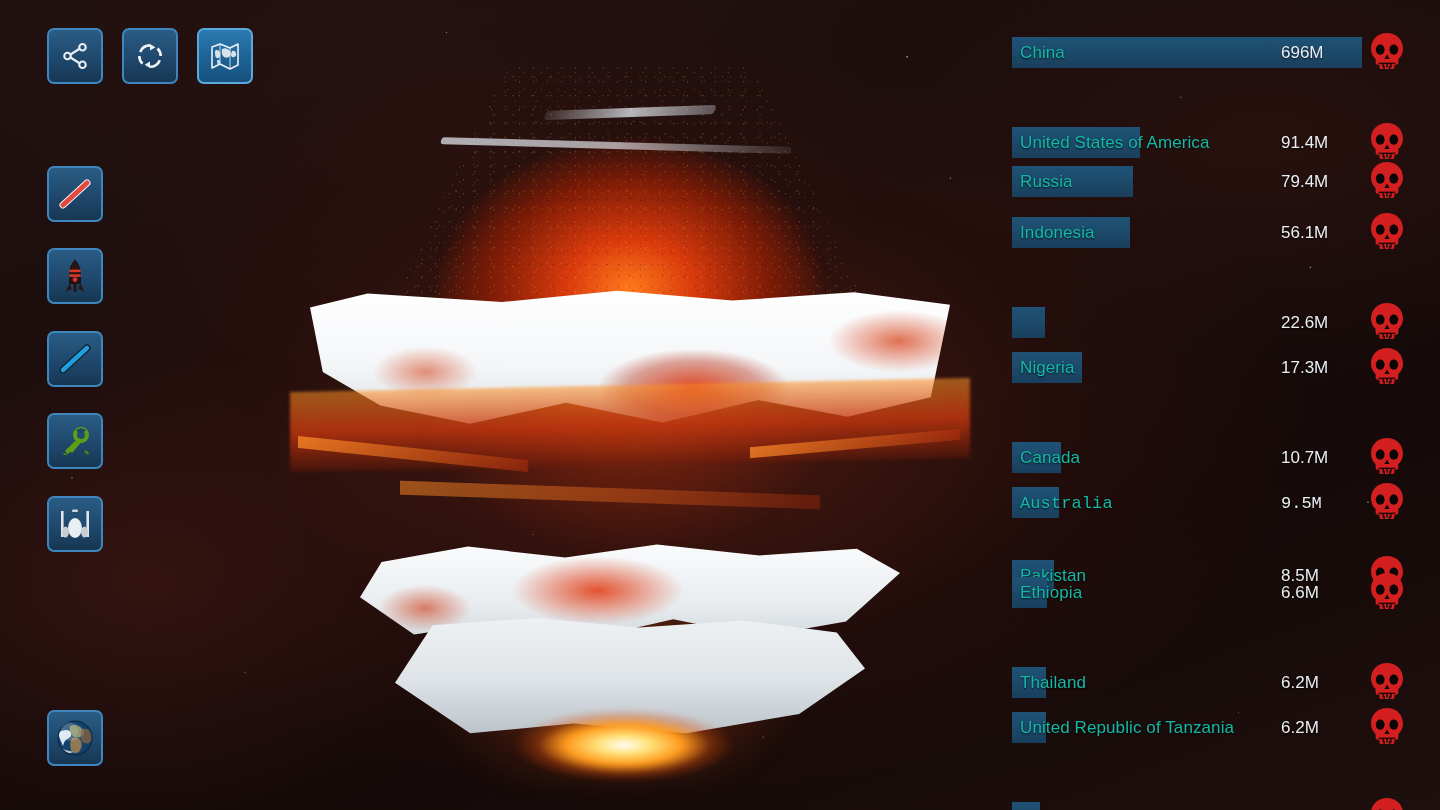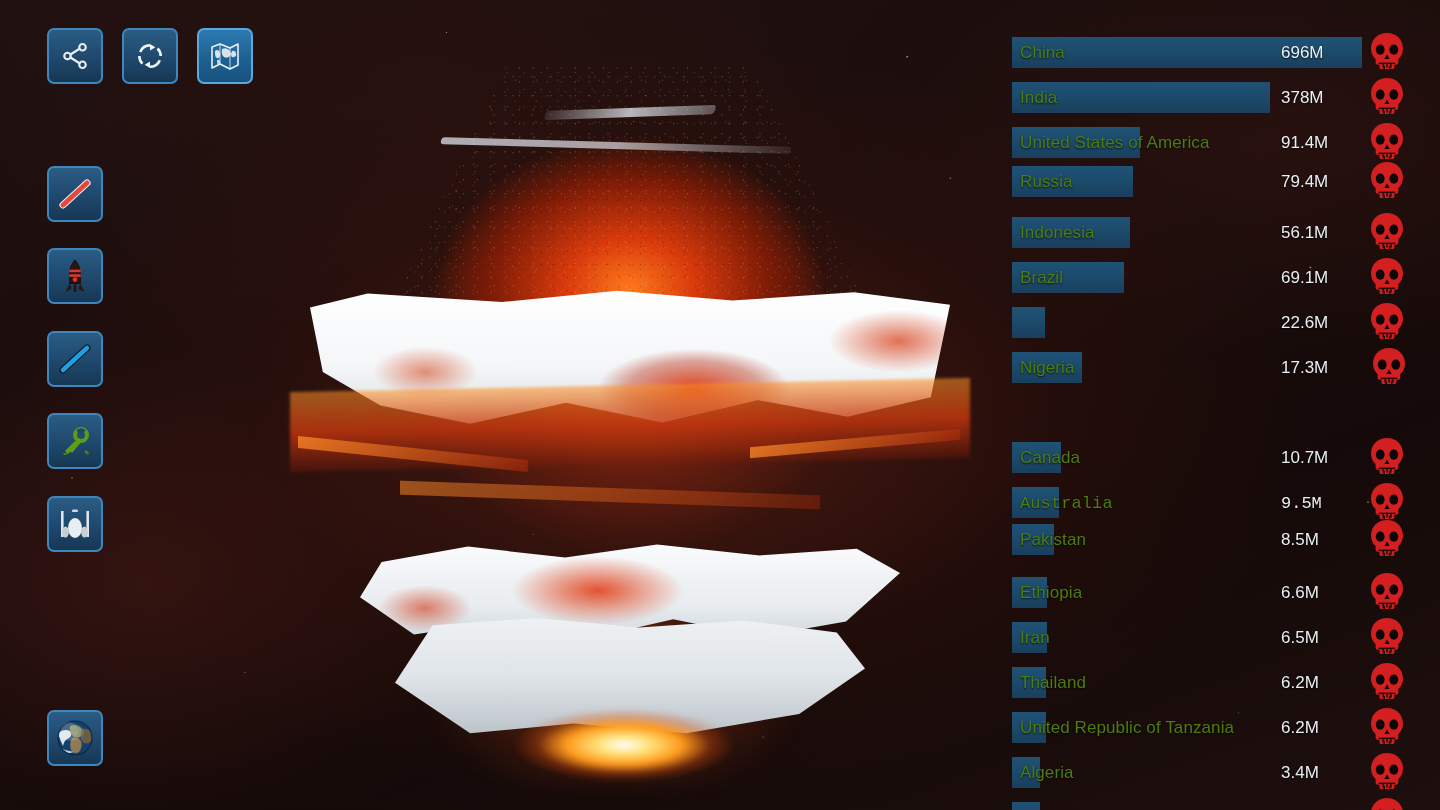--- a/index.html
+++ b/index.html
@@ -225,21 +225,21 @@
     position: absolute;
     left: 12px; top: 7px;
     height: 31px;
     background: linear-gradient(180deg, #1f5275 0%, #1c4a6b 50%, #193f5c 100%);
   }
   .cname {
     position: absolute;
     left: 20px; top: 50%;
     transform: translateY(-50%);
     font-size: 17px;
-    color: #4d7c0f;
+    color: #14b8a6;
     white-space: nowrap;
     letter-spacing: .1px;
     text-shadow: 0 1px 2px rgba(0,0,0,.75);
   }
   .cname.two-line {
     white-space: normal;
     width: 230px;
     line-height: 20px;
   }
   .cval {
@@ -420,36 +420,20 @@
       <path d="M22 3 C12.5 3 6 9.8 6 18.6 c0 4.6 1.8 8 4.6 10.4 l0 3.4 c0 1.3 1 2.3 2.3 2.3 l1.6 0 l0 2.6 c0 1 .8 1.8 1.8 1.8 l2.1 0 l0 -3.3 l1.6 0 l0 3.3 l3.9 0 l0 -3.3 l1.6 0 l0 3.3 l2.1 0 c1 0 1.8 -.8 1.8 -1.8 l0 -2.6 l1.6 0 c1.3 0 2.3 -1 2.3 -2.3 l0 -3.4 C36.2 26.6 38 23.2 38 18.6 C38 9.8 31.5 3 22 3 Z" fill="#d31f1f"></path>
       <ellipse cx="15.2" cy="19.6" rx="4.4" ry="5.1" fill="#0c0606"></ellipse>
       <ellipse cx="28.8" cy="19.6" rx="4.4" ry="5.1" fill="#0c0606"></ellipse>
       <path d="M22 24.5 l-2.6 4.6 l5.2 0 Z" fill="#0c0606"></path>
       <rect x="13.6" y="32.6" width="16.8" height="1.5" fill="#0c0606" opacity=".85"></rect>
       <rect x="17.4" y="33.4" width="1.5" height="4.2" fill="#0c0606" opacity=".85"></rect>
       <rect x="21.3" y="33.4" width="1.5" height="4.2" fill="#0c0606" opacity=".85"></rect>
       <rect x="25.2" y="33.4" width="1.5" height="4.2" fill="#0c0606" opacity=".85"></rect>
     </svg></div>
       </div>
-      <div class="row" style="top: 75px;">
-        <div class="bar" style="width: 258px;"></div>
-        <div class="cname">India</div>
-        <div class="cval">378M</div>
-        <div class="skull-wrap">
-    <svg width="44" height="44" viewBox="0 0 44 44">
-      <path d="M22 3 C12.5 3 6 9.8 6 18.6 c0 4.6 1.8 8 4.6 10.4 l0 3.4 c0 1.3 1 2.3 2.3 2.3 l1.6 0 l0 2.6 c0 1 .8 1.8 1.8 1.8 l2.1 0 l0 -3.3 l1.6 0 l0 3.3 l3.9 0 l0 -3.3 l1.6 0 l0 3.3 l2.1 0 c1 0 1.8 -.8 1.8 -1.8 l0 -2.6 l1.6 0 c1.3 0 2.3 -1 2.3 -2.3 l0 -3.4 C36.2 26.6 38 23.2 38 18.6 C38 9.8 31.5 3 22 3 Z" fill="#d31f1f"></path>
-      <ellipse cx="15.2" cy="19.6" rx="4.4" ry="5.1" fill="#0c0606"></ellipse>
-      <ellipse cx="28.8" cy="19.6" rx="4.4" ry="5.1" fill="#0c0606"></ellipse>
-      <path d="M22 24.5 l-2.6 4.6 l5.2 0 Z" fill="#0c0606"></path>
-      <rect x="13.6" y="32.6" width="16.8" height="1.5" fill="#0c0606" opacity=".85"></rect>
-      <rect x="17.4" y="33.4" width="1.5" height="4.2" fill="#0c0606" opacity=".85"></rect>
-      <rect x="21.3" y="33.4" width="1.5" height="4.2" fill="#0c0606" opacity=".85"></rect>
-      <rect x="25.2" y="33.4" width="1.5" height="4.2" fill="#0c0606" opacity=".85"></rect>
-    </svg></div>
-      </div>
       <div class="row" style="top: 120px;">
         <div class="bar" style="width: 128px;"></div>
         <div class="cname">United States of America</div>
         <div class="cval">91.4M</div>
         <div class="skull-wrap">
     <svg width="44" height="44" viewBox="0 0 44 44">
       <path d="M22 3 C12.5 3 6 9.8 6 18.6 c0 4.6 1.8 8 4.6 10.4 l0 3.4 c0 1.3 1 2.3 2.3 2.3 l1.6 0 l0 2.6 c0 1 .8 1.8 1.8 1.8 l2.1 0 l0 -3.3 l1.6 0 l0 3.3 l3.9 0 l0 -3.3 l1.6 0 l0 3.3 l2.1 0 c1 0 1.8 -.8 1.8 -1.8 l0 -2.6 l1.6 0 c1.3 0 2.3 -1 2.3 -2.3 l0 -3.4 C36.2 26.6 38 23.2 38 18.6 C38 9.8 31.5 3 22 3 Z" fill="#d31f1f"></path>
       <ellipse cx="15.2" cy="19.6" rx="4.4" ry="5.1" fill="#0c0606"></ellipse>
       <ellipse cx="28.8" cy="19.6" rx="4.4" ry="5.1" fill="#0c0606"></ellipse>
       <path d="M22 24.5 l-2.6 4.6 l5.2 0 Z" fill="#0c0606"></path>
@@ -484,52 +468,36 @@
       <path d="M22 3 C12.5 3 6 9.8 6 18.6 c0 4.6 1.8 8 4.6 10.4 l0 3.4 c0 1.3 1 2.3 2.3 2.3 l1.6 0 l0 2.6 c0 1 .8 1.8 1.8 1.8 l2.1 0 l0 -3.3 l1.6 0 l0 3.3 l3.9 0 l0 -3.3 l1.6 0 l0 3.3 l2.1 0 c1 0 1.8 -.8 1.8 -1.8 l0 -2.6 l1.6 0 c1.3 0 2.3 -1 2.3 -2.3 l0 -3.4 C36.2 26.6 38 23.2 38 18.6 C38 9.8 31.5 3 22 3 Z" fill="#d31f1f"></path>
       <ellipse cx="15.2" cy="19.6" rx="4.4" ry="5.1" fill="#0c0606"></ellipse>
       <ellipse cx="28.8" cy="19.6" rx="4.4" ry="5.1" fill="#0c0606"></ellipse>
       <path d="M22 24.5 l-2.6 4.6 l5.2 0 Z" fill="#0c0606"></path>
       <rect x="13.6" y="32.6" width="16.8" height="1.5" fill="#0c0606" opacity=".85"></rect>
       <rect x="17.4" y="33.4" width="1.5" height="4.2" fill="#0c0606" opacity=".85"></rect>
       <rect x="21.3" y="33.4" width="1.5" height="4.2" fill="#0c0606" opacity=".85"></rect>
       <rect x="25.2" y="33.4" width="1.5" height="4.2" fill="#0c0606" opacity=".85"></rect>
     </svg></div>
       </div>
-      <div class="row" style="top: 255px;">
-        <div class="bar" style="width: 112px;"></div>
-        <div class="cname">Brazil</div>
-        <div class="cval">69.1M</div>
-        <div class="skull-wrap">
-    <svg width="44" height="44" viewBox="0 0 44 44">
-      <path d="M22 3 C12.5 3 6 9.8 6 18.6 c0 4.6 1.8 8 4.6 10.4 l0 3.4 c0 1.3 1 2.3 2.3 2.3 l1.6 0 l0 2.6 c0 1 .8 1.8 1.8 1.8 l2.1 0 l0 -3.3 l1.6 0 l0 3.3 l3.9 0 l0 -3.3 l1.6 0 l0 3.3 l2.1 0 c1 0 1.8 -.8 1.8 -1.8 l0 -2.6 l1.6 0 c1.3 0 2.3 -1 2.3 -2.3 l0 -3.4 C36.2 26.6 38 23.2 38 18.6 C38 9.8 31.5 3 22 3 Z" fill="#d31f1f"></path>
-      <ellipse cx="15.2" cy="19.6" rx="4.4" ry="5.1" fill="#0c0606"></ellipse>
-      <ellipse cx="28.8" cy="19.6" rx="4.4" ry="5.1" fill="#0c0606"></ellipse>
-      <path d="M22 24.5 l-2.6 4.6 l5.2 0 Z" fill="#0c0606"></path>
-      <rect x="13.6" y="32.6" width="16.8" height="1.5" fill="#0c0606" opacity=".85"></rect>
-      <rect x="17.4" y="33.4" width="1.5" height="4.2" fill="#0c0606" opacity=".85"></rect>
-      <rect x="21.3" y="33.4" width="1.5" height="4.2" fill="#0c0606" opacity=".85"></rect>
-      <rect x="25.2" y="33.4" width="1.5" height="4.2" fill="#0c0606" opacity=".85"></rect>
-    </svg></div>
-      </div>
       <div class="row" style="top: 300px;">
         <div class="bar" style="width: 33px;"></div>
         <div class="cval">22.6M</div>
         <div class="skull-wrap">
     <svg width="44" height="44" viewBox="0 0 44 44">
       <path d="M22 3 C12.5 3 6 9.8 6 18.6 c0 4.6 1.8 8 4.6 10.4 l0 3.4 c0 1.3 1 2.3 2.3 2.3 l1.6 0 l0 2.6 c0 1 .8 1.8 1.8 1.8 l2.1 0 l0 -3.3 l1.6 0 l0 3.3 l3.9 0 l0 -3.3 l1.6 0 l0 3.3 l2.1 0 c1 0 1.8 -.8 1.8 -1.8 l0 -2.6 l1.6 0 c1.3 0 2.3 -1 2.3 -2.3 l0 -3.4 C36.2 26.6 38 23.2 38 18.6 C38 9.8 31.5 3 22 3 Z" fill="#d31f1f"></path>
       <ellipse cx="15.2" cy="19.6" rx="4.4" ry="5.1" fill="#0c0606"></ellipse>
       <ellipse cx="28.8" cy="19.6" rx="4.4" ry="5.1" fill="#0c0606"></ellipse>
       <path d="M22 24.5 l-2.6 4.6 l5.2 0 Z" fill="#0c0606"></path>
       <rect x="13.6" y="32.6" width="16.8" height="1.5" fill="#0c0606" opacity=".85"></rect>
       <rect x="17.4" y="33.4" width="1.5" height="4.2" fill="#0c0606" opacity=".85"></rect>
       <rect x="21.3" y="33.4" width="1.5" height="4.2" fill="#0c0606" opacity=".85"></rect>
       <rect x="25.2" y="33.4" width="1.5" height="4.2" fill="#0c0606" opacity=".85"></rect>
     </svg></div>
       </div>
-      <div class="row" style="top: 345px; text-align: right;">
+      <div class="row" style="top: 345px;">
         <div class="bar" style="width: 70px;"></div>
         <div class="cname">Nigeria</div>
         <div class="cval">17.3M</div>
         <div class="skull-wrap">
     <svg width="44" height="44" viewBox="0 0 44 44">
       <path d="M22 3 C12.5 3 6 9.8 6 18.6 c0 4.6 1.8 8 4.6 10.4 l0 3.4 c0 1.3 1 2.3 2.3 2.3 l1.6 0 l0 2.6 c0 1 .8 1.8 1.8 1.8 l2.1 0 l0 -3.3 l1.6 0 l0 3.3 l3.9 0 l0 -3.3 l1.6 0 l0 3.3 l2.1 0 c1 0 1.8 -.8 1.8 -1.8 l0 -2.6 l1.6 0 c1.3 0 2.3 -1 2.3 -2.3 l0 -3.4 C36.2 26.6 38 23.2 38 18.6 C38 9.8 31.5 3 22 3 Z" fill="#d31f1f"></path>
       <ellipse cx="15.2" cy="19.6" rx="4.4" ry="5.1" fill="#0c0606"></ellipse>
       <ellipse cx="28.8" cy="19.6" rx="4.4" ry="5.1" fill="#0c0606"></ellipse>
       <path d="M22 24.5 l-2.6 4.6 l5.2 0 Z" fill="#0c0606"></path>
       <rect x="13.6" y="32.6" width="16.8" height="1.5" fill="#0c0606" opacity=".85"></rect>
@@ -563,21 +531,21 @@
       <path d="M22 3 C12.5 3 6 9.8 6 18.6 c0 4.6 1.8 8 4.6 10.4 l0 3.4 c0 1.3 1 2.3 2.3 2.3 l1.6 0 l0 2.6 c0 1 .8 1.8 1.8 1.8 l2.1 0 l0 -3.3 l1.6 0 l0 3.3 l3.9 0 l0 -3.3 l1.6 0 l0 3.3 l2.1 0 c1 0 1.8 -.8 1.8 -1.8 l0 -2.6 l1.6 0 c1.3 0 2.3 -1 2.3 -2.3 l0 -3.4 C36.2 26.6 38 23.2 38 18.6 C38 9.8 31.5 3 22 3 Z" fill="#d31f1f"></path>
       <ellipse cx="15.2" cy="19.6" rx="4.4" ry="5.1" fill="#0c0606"></ellipse>
       <ellipse cx="28.8" cy="19.6" rx="4.4" ry="5.1" fill="#0c0606"></ellipse>
       <path d="M22 24.5 l-2.6 4.6 l5.2 0 Z" fill="#0c0606"></path>
       <rect x="13.6" y="32.6" width="16.8" height="1.5" fill="#0c0606" opacity=".85"></rect>
       <rect x="17.4" y="33.4" width="1.5" height="4.2" fill="#0c0606" opacity=".85"></rect>
       <rect x="21.3" y="33.4" width="1.5" height="4.2" fill="#0c0606" opacity=".85"></rect>
       <rect x="25.2" y="33.4" width="1.5" height="4.2" fill="#0c0606" opacity=".85"></rect>
     </svg></div>
       </div>
-      <div class="row" style="top: 517px;">
+      <div class="row" style="top: 553px;">
         <div class="bar" style="width: 42px;"></div>
         <div class="cname">Pakistan</div>
         <div class="cval">8.5M</div>
         <div class="skull-wrap">
     <svg width="44" height="44" viewBox="0 0 44 44">
       <path d="M22 3 C12.5 3 6 9.8 6 18.6 c0 4.6 1.8 8 4.6 10.4 l0 3.4 c0 1.3 1 2.3 2.3 2.3 l1.6 0 l0 2.6 c0 1 .8 1.8 1.8 1.8 l2.1 0 l0 -3.3 l1.6 0 l0 3.3 l3.9 0 l0 -3.3 l1.6 0 l0 3.3 l2.1 0 c1 0 1.8 -.8 1.8 -1.8 l0 -2.6 l1.6 0 c1.3 0 2.3 -1 2.3 -2.3 l0 -3.4 C36.2 26.6 38 23.2 38 18.6 C38 9.8 31.5 3 22 3 Z" fill="#d31f1f"></path>
       <ellipse cx="15.2" cy="19.6" rx="4.4" ry="5.1" fill="#0c0606"></ellipse>
       <ellipse cx="28.8" cy="19.6" rx="4.4" ry="5.1" fill="#0c0606"></ellipse>
       <path d="M22 24.5 l-2.6 4.6 l5.2 0 Z" fill="#0c0606"></path>
       <rect x="13.6" y="32.6" width="16.8" height="1.5" fill="#0c0606" opacity=".85"></rect>
@@ -595,36 +563,20 @@
       <path d="M22 3 C12.5 3 6 9.8 6 18.6 c0 4.6 1.8 8 4.6 10.4 l0 3.4 c0 1.3 1 2.3 2.3 2.3 l1.6 0 l0 2.6 c0 1 .8 1.8 1.8 1.8 l2.1 0 l0 -3.3 l1.6 0 l0 3.3 l3.9 0 l0 -3.3 l1.6 0 l0 3.3 l2.1 0 c1 0 1.8 -.8 1.8 -1.8 l0 -2.6 l1.6 0 c1.3 0 2.3 -1 2.3 -2.3 l0 -3.4 C36.2 26.6 38 23.2 38 18.6 C38 9.8 31.5 3 22 3 Z" fill="#d31f1f"></path>
       <ellipse cx="15.2" cy="19.6" rx="4.4" ry="5.1" fill="#0c0606"></ellipse>
       <ellipse cx="28.8" cy="19.6" rx="4.4" ry="5.1" fill="#0c0606"></ellipse>
       <path d="M22 24.5 l-2.6 4.6 l5.2 0 Z" fill="#0c0606"></path>
       <rect x="13.6" y="32.6" width="16.8" height="1.5" fill="#0c0606" opacity=".85"></rect>
       <rect x="17.4" y="33.4" width="1.5" height="4.2" fill="#0c0606" opacity=".85"></rect>
       <rect x="21.3" y="33.4" width="1.5" height="4.2" fill="#0c0606" opacity=".85"></rect>
       <rect x="25.2" y="33.4" width="1.5" height="4.2" fill="#0c0606" opacity=".85"></rect>
     </svg></div>
       </div>
-      <div class="row" style="top: 615px;">
-        <div class="bar" style="width: 35px;"></div>
-        <div class="cname">Iran</div>
-        <div class="cval">6.5M</div>
-        <div class="skull-wrap">
-    <svg width="44" height="44" viewBox="0 0 44 44">
-      <path d="M22 3 C12.5 3 6 9.8 6 18.6 c0 4.6 1.8 8 4.6 10.4 l0 3.4 c0 1.3 1 2.3 2.3 2.3 l1.6 0 l0 2.6 c0 1 .8 1.8 1.8 1.8 l2.1 0 l0 -3.3 l1.6 0 l0 3.3 l3.9 0 l0 -3.3 l1.6 0 l0 3.3 l2.1 0 c1 0 1.8 -.8 1.8 -1.8 l0 -2.6 l1.6 0 c1.3 0 2.3 -1 2.3 -2.3 l0 -3.4 C36.2 26.6 38 23.2 38 18.6 C38 9.8 31.5 3 22 3 Z" fill="#d31f1f"></path>
-      <ellipse cx="15.2" cy="19.6" rx="4.4" ry="5.1" fill="#0c0606"></ellipse>
-      <ellipse cx="28.8" cy="19.6" rx="4.4" ry="5.1" fill="#0c0606"></ellipse>
-      <path d="M22 24.5 l-2.6 4.6 l5.2 0 Z" fill="#0c0606"></path>
-      <rect x="13.6" y="32.6" width="16.8" height="1.5" fill="#0c0606" opacity=".85"></rect>
-      <rect x="17.4" y="33.4" width="1.5" height="4.2" fill="#0c0606" opacity=".85"></rect>
-      <rect x="21.3" y="33.4" width="1.5" height="4.2" fill="#0c0606" opacity=".85"></rect>
-      <rect x="25.2" y="33.4" width="1.5" height="4.2" fill="#0c0606" opacity=".85"></rect>
-    </svg></div>
-      </div>
       <div class="row" style="top: 660px;">
         <div class="bar" style="width: 34px;"></div>
         <div class="cname">Thailand</div>
         <div class="cval">6.2M</div>
         <div class="skull-wrap">
     <svg width="44" height="44" viewBox="0 0 44 44">
       <path d="M22 3 C12.5 3 6 9.8 6 18.6 c0 4.6 1.8 8 4.6 10.4 l0 3.4 c0 1.3 1 2.3 2.3 2.3 l1.6 0 l0 2.6 c0 1 .8 1.8 1.8 1.8 l2.1 0 l0 -3.3 l1.6 0 l0 3.3 l3.9 0 l0 -3.3 l1.6 0 l0 3.3 l2.1 0 c1 0 1.8 -.8 1.8 -1.8 l0 -2.6 l1.6 0 c1.3 0 2.3 -1 2.3 -2.3 l0 -3.4 C36.2 26.6 38 23.2 38 18.6 C38 9.8 31.5 3 22 3 Z" fill="#d31f1f"></path>
       <ellipse cx="15.2" cy="19.6" rx="4.4" ry="5.1" fill="#0c0606"></ellipse>
       <ellipse cx="28.8" cy="19.6" rx="4.4" ry="5.1" fill="#0c0606"></ellipse>
       <path d="M22 24.5 l-2.6 4.6 l5.2 0 Z" fill="#0c0606"></path>
@@ -643,36 +595,20 @@
       <path d="M22 3 C12.5 3 6 9.8 6 18.6 c0 4.6 1.8 8 4.6 10.4 l0 3.4 c0 1.3 1 2.3 2.3 2.3 l1.6 0 l0 2.6 c0 1 .8 1.8 1.8 1.8 l2.1 0 l0 -3.3 l1.6 0 l0 3.3 l3.9 0 l0 -3.3 l1.6 0 l0 3.3 l2.1 0 c1 0 1.8 -.8 1.8 -1.8 l0 -2.6 l1.6 0 c1.3 0 2.3 -1 2.3 -2.3 l0 -3.4 C36.2 26.6 38 23.2 38 18.6 C38 9.8 31.5 3 22 3 Z" fill="#d31f1f"></path>
       <ellipse cx="15.2" cy="19.6" rx="4.4" ry="5.1" fill="#0c0606"></ellipse>
       <ellipse cx="28.8" cy="19.6" rx="4.4" ry="5.1" fill="#0c0606"></ellipse>
       <path d="M22 24.5 l-2.6 4.6 l5.2 0 Z" fill="#0c0606"></path>
       <rect x="13.6" y="32.6" width="16.8" height="1.5" fill="#0c0606" opacity=".85"></rect>
       <rect x="17.4" y="33.4" width="1.5" height="4.2" fill="#0c0606" opacity=".85"></rect>
       <rect x="21.3" y="33.4" width="1.5" height="4.2" fill="#0c0606" opacity=".85"></rect>
       <rect x="25.2" y="33.4" width="1.5" height="4.2" fill="#0c0606" opacity=".85"></rect>
     </svg></div>
       </div>
-      <div class="row" style="top: 750px;">
-        <div class="bar" style="width: 28px;"></div>
-        <div class="cname">Algeria</div>
-        <div class="cval">3.4M</div>
-        <div class="skull-wrap">
-    <svg width="44" height="44" viewBox="0 0 44 44">
-      <path d="M22 3 C12.5 3 6 9.8 6 18.6 c0 4.6 1.8 8 4.6 10.4 l0 3.4 c0 1.3 1 2.3 2.3 2.3 l1.6 0 l0 2.6 c0 1 .8 1.8 1.8 1.8 l2.1 0 l0 -3.3 l1.6 0 l0 3.3 l3.9 0 l0 -3.3 l1.6 0 l0 3.3 l2.1 0 c1 0 1.8 -.8 1.8 -1.8 l0 -2.6 l1.6 0 c1.3 0 2.3 -1 2.3 -2.3 l0 -3.4 C36.2 26.6 38 23.2 38 18.6 C38 9.8 31.5 3 22 3 Z" fill="#d31f1f"></path>
-      <ellipse cx="15.2" cy="19.6" rx="4.4" ry="5.1" fill="#0c0606"></ellipse>
-      <ellipse cx="28.8" cy="19.6" rx="4.4" ry="5.1" fill="#0c0606"></ellipse>
-      <path d="M22 24.5 l-2.6 4.6 l5.2 0 Z" fill="#0c0606"></path>
-      <rect x="13.6" y="32.6" width="16.8" height="1.5" fill="#0c0606" opacity=".85"></rect>
-      <rect x="17.4" y="33.4" width="1.5" height="4.2" fill="#0c0606" opacity=".85"></rect>
-      <rect x="21.3" y="33.4" width="1.5" height="4.2" fill="#0c0606" opacity=".85"></rect>
-      <rect x="25.2" y="33.4" width="1.5" height="4.2" fill="#0c0606" opacity=".85"></rect>
-    </svg></div>
-      </div>
       <div class="row" style="top: 795px;">
         <div class="bar" style="width: 28px;"></div>
         <div class="cname"></div>
         <div class="cval"></div>
         <div class="skull-wrap">
     <svg width="44" height="44" viewBox="0 0 44 44">
       <path d="M22 3 C12.5 3 6 9.8 6 18.6 c0 4.6 1.8 8 4.6 10.4 l0 3.4 c0 1.3 1 2.3 2.3 2.3 l1.6 0 l0 2.6 c0 1 .8 1.8 1.8 1.8 l2.1 0 l0 -3.3 l1.6 0 l0 3.3 l3.9 0 l0 -3.3 l1.6 0 l0 3.3 l2.1 0 c1 0 1.8 -.8 1.8 -1.8 l0 -2.6 l1.6 0 c1.3 0 2.3 -1 2.3 -2.3 l0 -3.4 C36.2 26.6 38 23.2 38 18.6 C38 9.8 31.5 3 22 3 Z" fill="#d31f1f"></path>
       <ellipse cx="15.2" cy="19.6" rx="4.4" ry="5.1" fill="#0c0606"></ellipse>
       <ellipse cx="28.8" cy="19.6" rx="4.4" ry="5.1" fill="#0c0606"></ellipse>
       <path d="M22 24.5 l-2.6 4.6 l5.2 0 Z" fill="#0c0606"></path>

